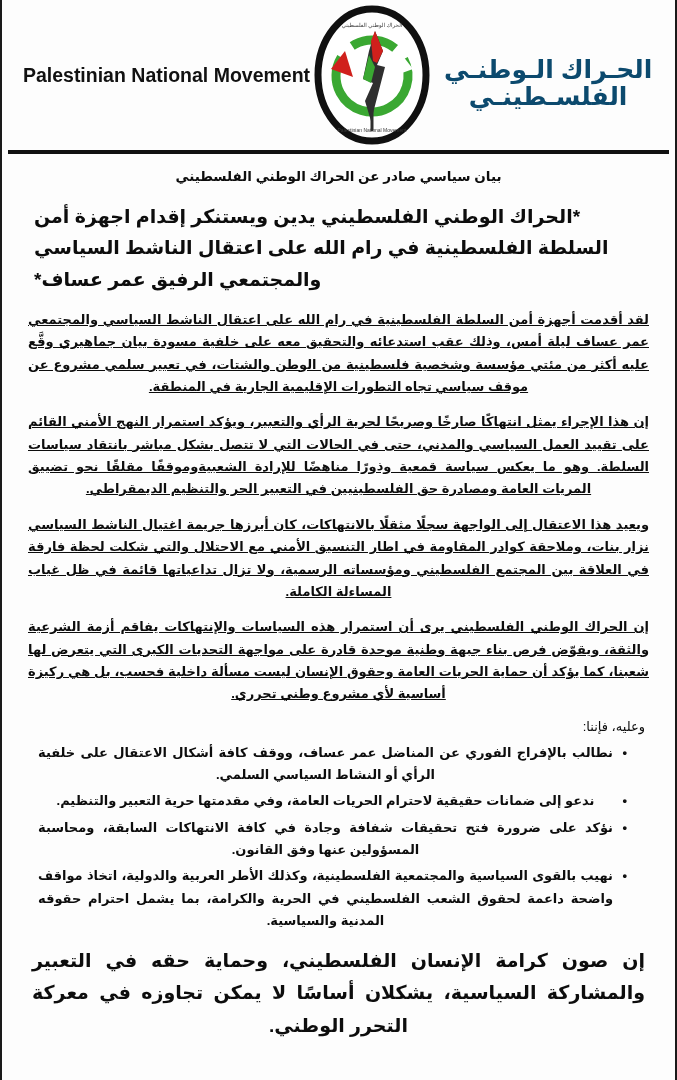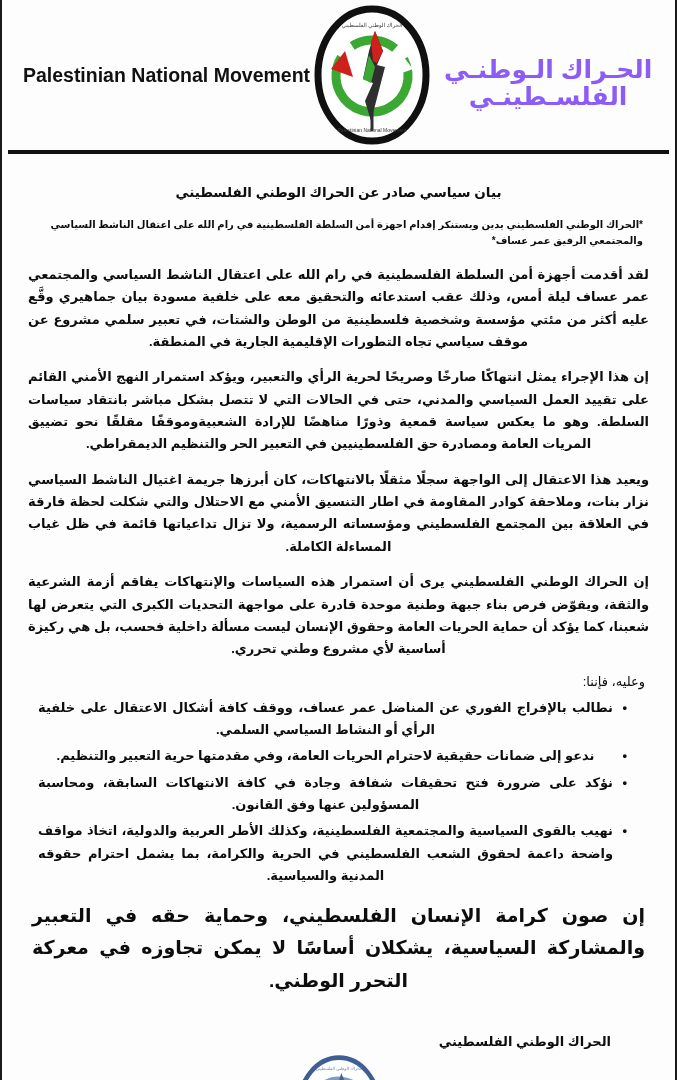--- a/index.html
+++ b/index.html
@@ -32,21 +32,21 @@
     justify-content: center;
     padding: 0 14px;
     box-sizing: border-box;
   }
   .lh-ar {
     flex: 0 0 auto;
     width: 228px;
     text-align: center;
     font-size: 25px;
     font-weight: bold;
-    color: #8b5cf6;
+    color: #0c4a6e;
     letter-spacing: 0.5px;
     line-height: 1.1;
     direction: rtl;
     margin-top: 16px;
   }
   .lh-logo {
     flex: 0 0 auto;
     width: 124px;
     display: flex;
     align-items: center;
@@ -72,38 +72,39 @@
   .content {
     padding: 10px 26px 0 26px;
     direction: rtl;
     text-align: justify;
     color: #0d0d0d;
   }
   .doc-title {
     text-align: center;
     font-size: 13.5px;
     font-weight: bold;
-    margin: 20px 0 14px 0;
+    margin: 4px 0 14px 0;
     line-height: 1.4;
   }
   .lede {
-    font-size: 10px;
+    font-size: 19px;
     font-weight: bold;
     line-height: 1.65;
-    text-align: right;
+    text-align: left;
     margin: 0 0 14px 0;
     padding: 0 6px;
   }
   .para {
     font-size: 13px;
     font-weight: bold;
     line-height: 1.72;
     margin: 0 0 13px 0;
     text-align: justify;
     text-align-last: center;
+    text-decoration: underline;
   }
   .lead-in {
     font-size: 13px;
     font-weight: normal;
     margin: 0 0 8px 0;
     text-align: right;
     padding-right: 4px;
   }
   ul.demands {
     list-style: none;

